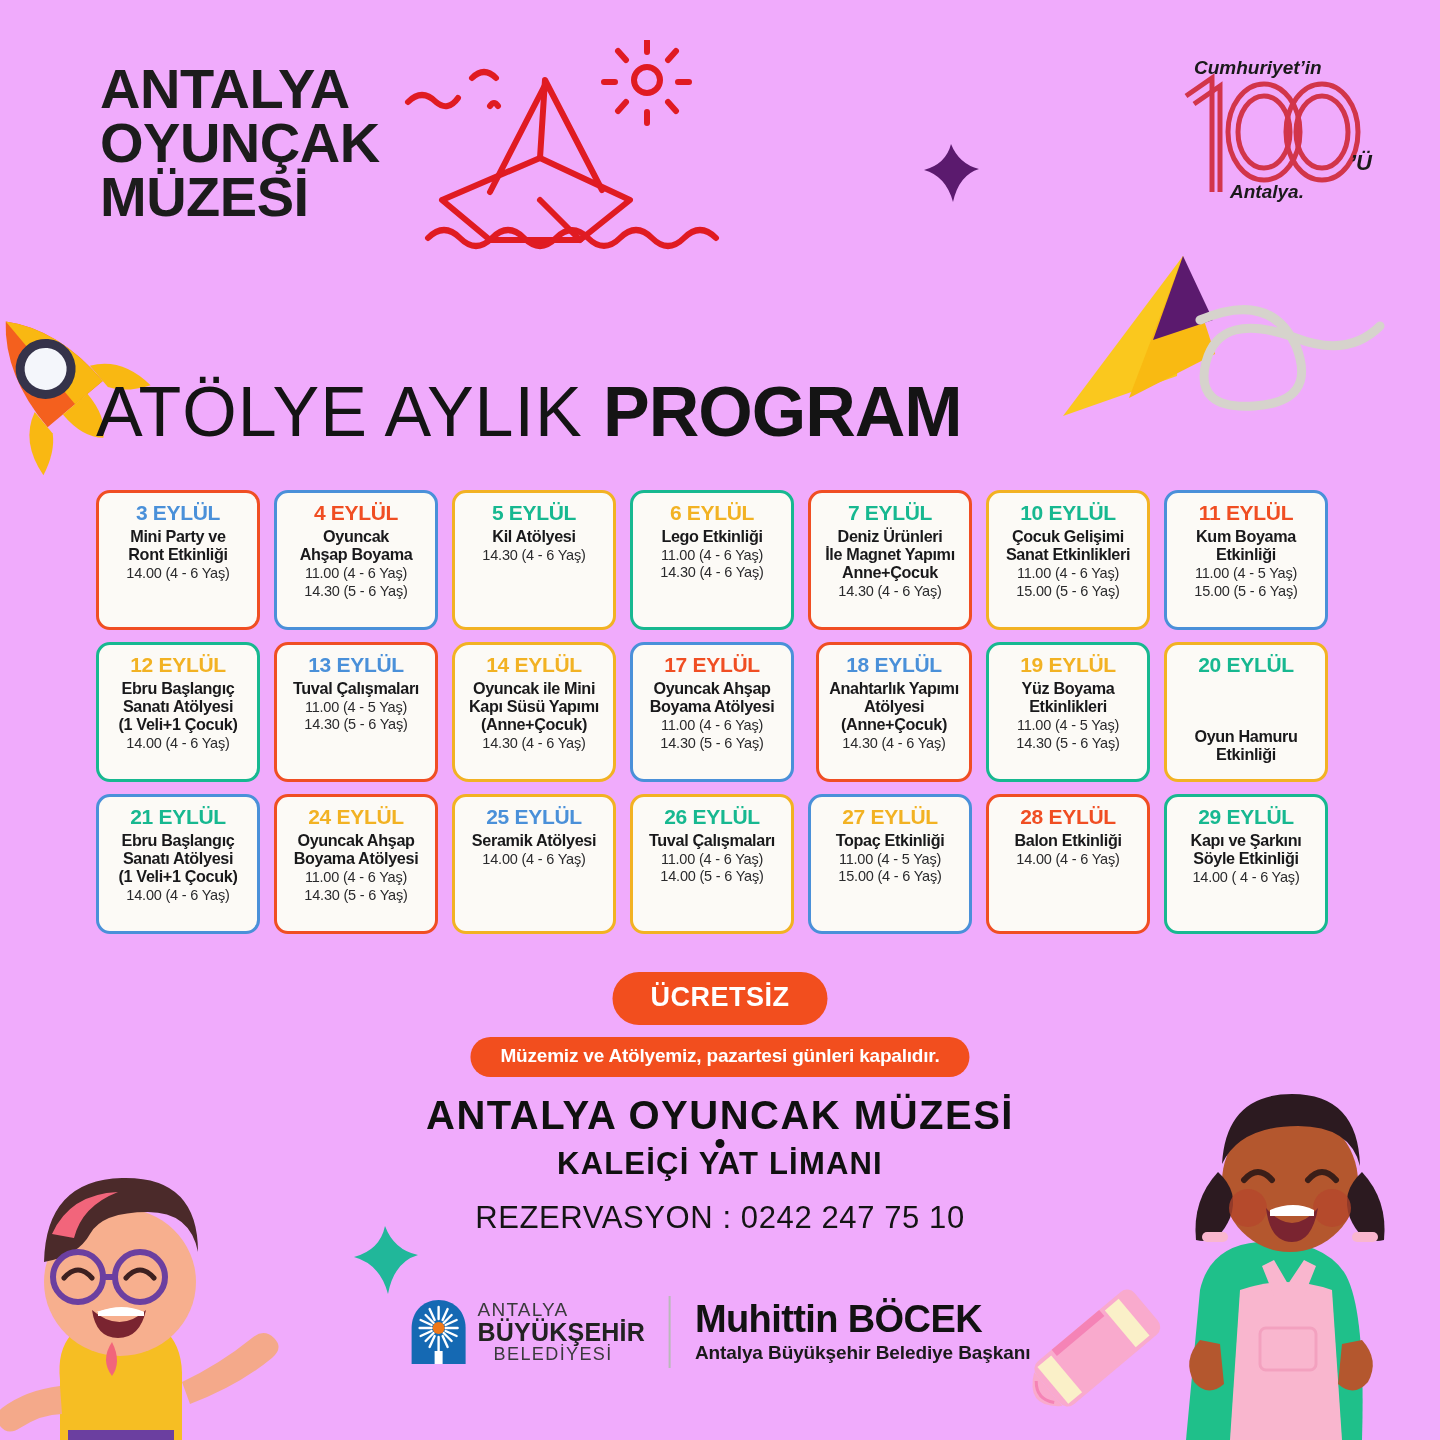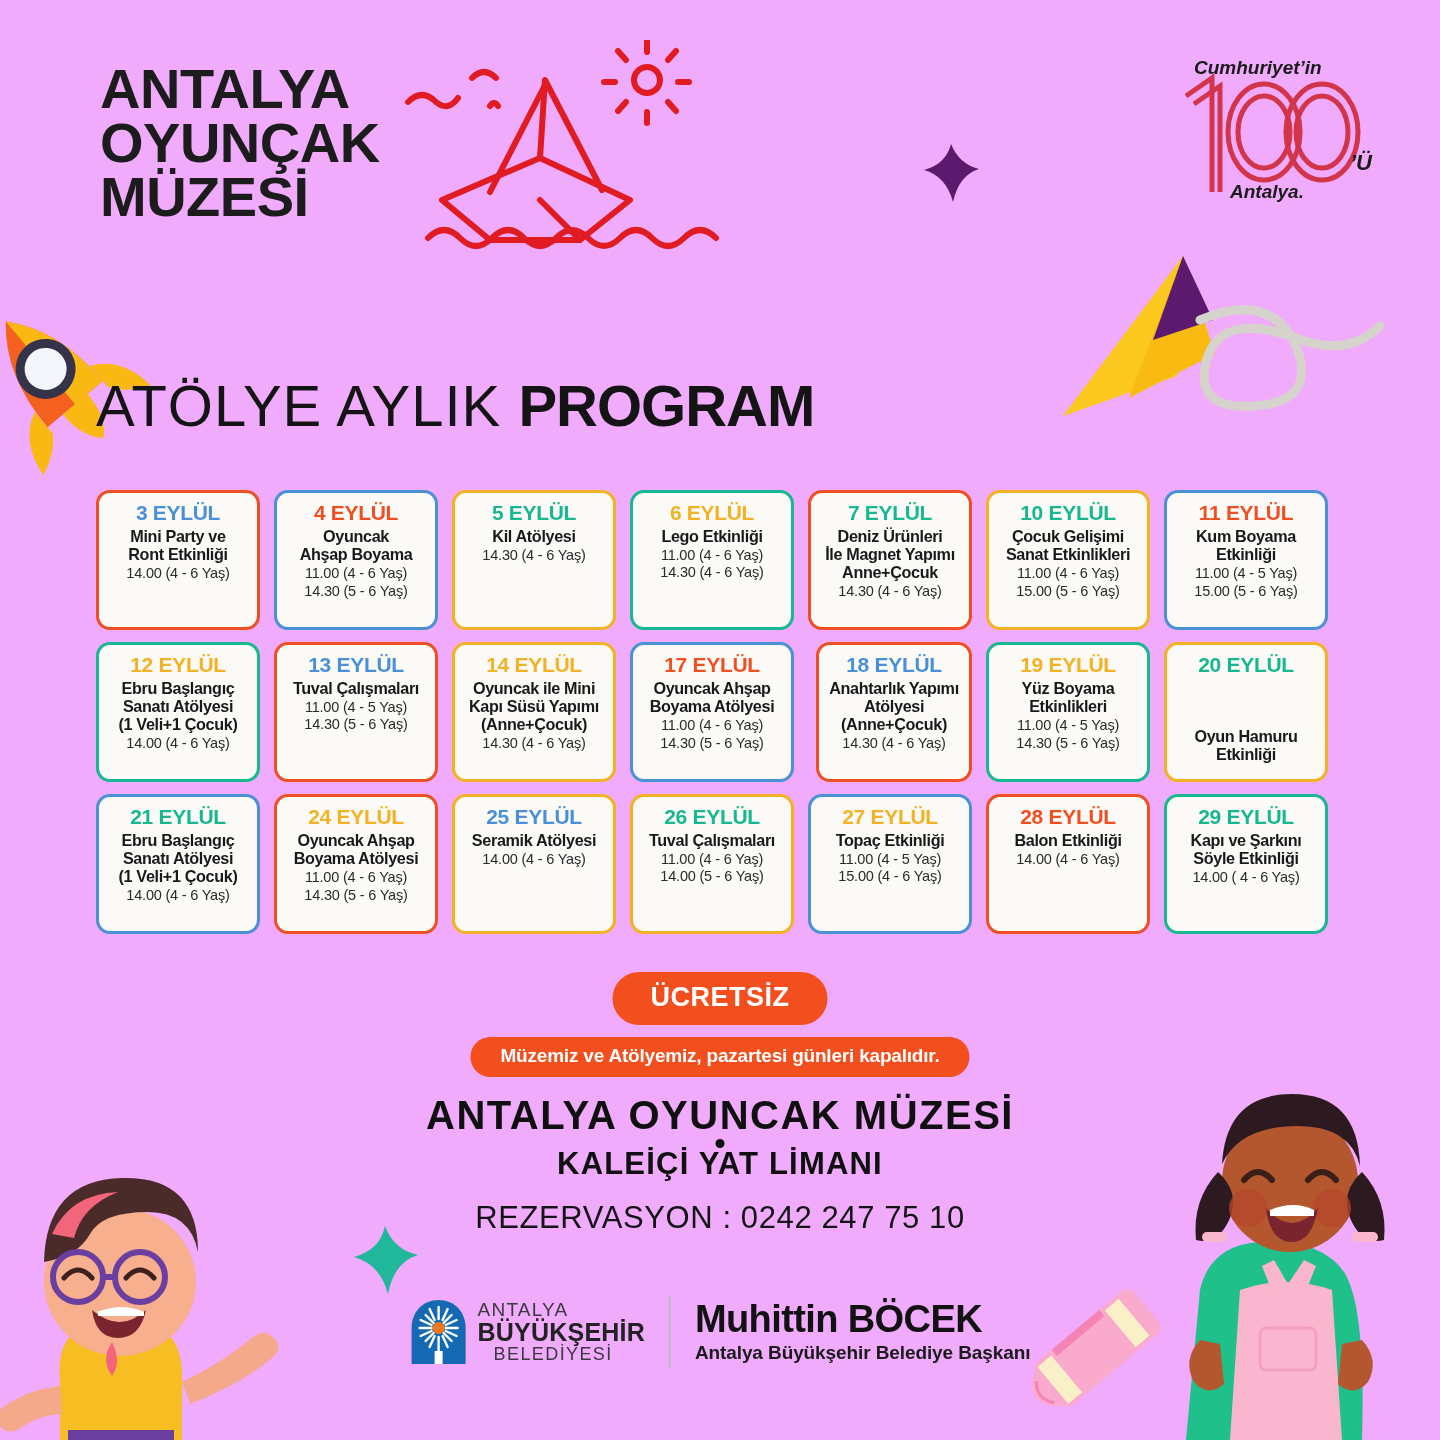--- a/index.html
+++ b/index.html
@@ -29,21 +29,21 @@
     color: #1C1C1C;
     font-family: "Liberation Sans", sans-serif;
     white-space: nowrap;
   }
   .boat-svg { position: absolute; left: 330px; top: 40px; }
   .logo100 { position: absolute; right: 58px; top: 52px; width: 210px; height: 150px; }
 
   
   .main-title {
     position: absolute; left: 96px; top: 372px;
-    font-size: 58px;
+    font-size: 70px;
     font-weight: 400;
     letter-spacing: 1px;
     color: #141414;
     white-space: nowrap;
     font-family: "Liberation Sans", sans-serif;
   }
   .main-title .bold { font-weight: 800; letter-spacing: -1px; }
 
   .rocket { position: absolute; left: -38px; top: 268px; }
   .plane  { position: absolute; left: 1055px; top: 248px; }
@@ -334,21 +334,21 @@
       <div class="card" style="border-color: rgb(240, 78, 35);">
         <div class="card-date" style="color: rgb(74, 144, 217);">13 EYLÜL</div>
         <div class="card-title">
           <div>Tuval Çalışmaları</div>
         </div>
         <div class="card-times">
           <div class="card-time">11.00 (4 - 5 Yaş)</div>
           <div class="card-time">14.30 (5 - 6 Yaş)</div>
         </div>
       </div>
-      <div class="card" style="border-color: rgb(242, 178, 35);">
+      <div class="card" style="border-color: rgb(242, 178, 35); border-radius: 17px;">
         <div class="card-date" style="color: rgb(242, 178, 35);">14 EYLÜL</div>
         <div class="card-title">
           <div>Oyuncak ile Mini</div>
           <div>Kapı Süsü Yapımı</div>
           <div>(Anne+Çocuk)</div>
         </div>
         <div class="card-times">
           <div class="card-time">14.30 (4 - 6 Yaş)</div>
         </div>
       </div>

